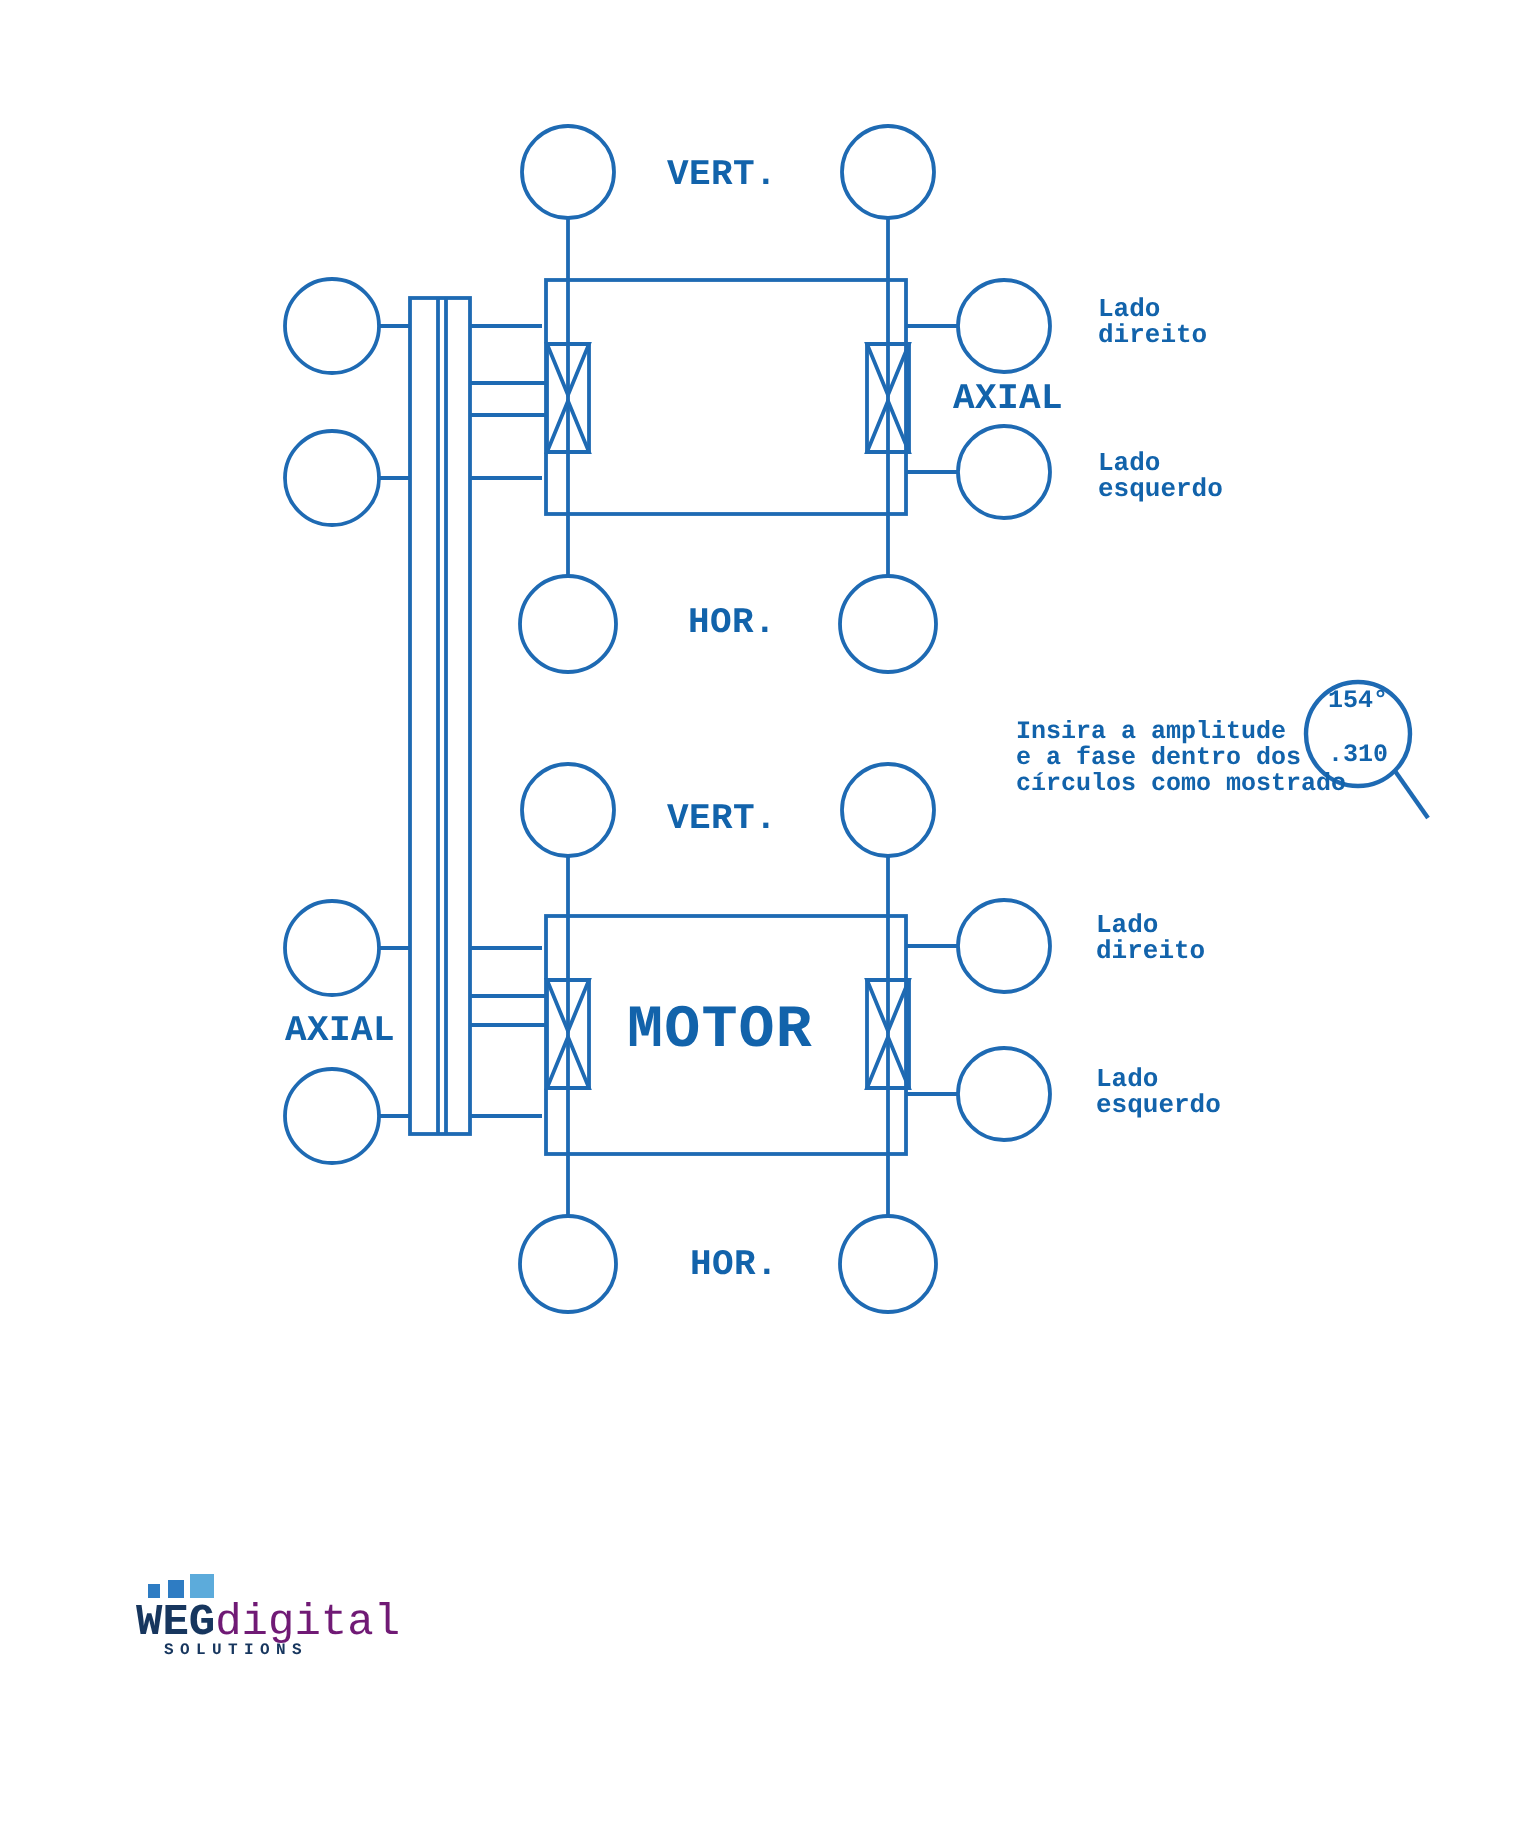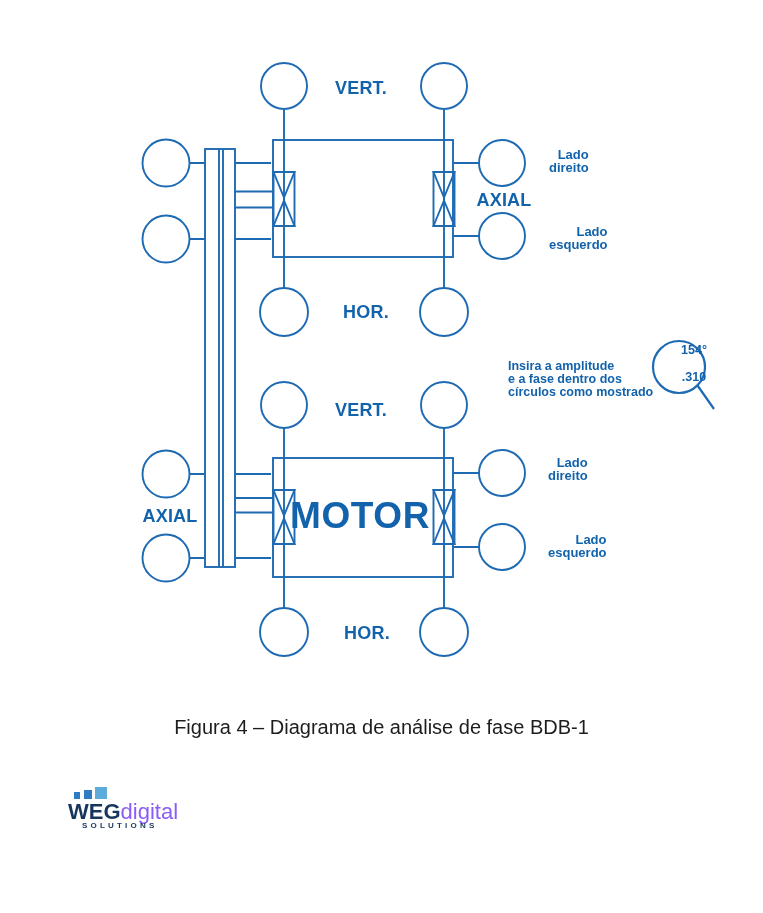--- a/index.html
+++ b/index.html
@@ -1,47 +1,47 @@
 <!DOCTYPE html>
 <html><head>
 <meta charset="utf-8">
 <style>
   html,body { margin:0; padding:0; background:#ffffff; }
   .page {
     position:relative; width:763px; height:913px; background:#ffffff;
-    overflow:hidden; font-family:Liberation Sans, sans-serif;
+    overflow:hidden; font-family:Liberation Mono, monospace;
   }
   .page svg { position:absolute; left:0; top:0; }
   .st  { fill:none; stroke:#1e6ab3; stroke-width:1.9px; }
   .stw { fill:none; stroke:#1e6ab3; stroke-width:2.2px; }
 
   .lbl {
     position:absolute; color:#1263ab; font-weight:bold;
     white-space:pre-line;
   }
   .center { transform:translate(-50%,-50%); text-align:center; }
   .axis  { font-size:18px; letter-spacing:0.2px; }
-  .motor { font-size:37px; letter-spacing:0.6px; }
-  .side  { font-size:13px; line-height:12.5px;text-align:right; }
+  .motor { font-size:30px; letter-spacing:0.6px; }
+  .side  { font-size:13px; line-height:12.5px; }
   .note  { font-size:12.5px; line-height:13px;margin-top:20px; }
   .magtxt{ font-size:12.5px; line-height:13.5px; }
 
   .caption {
     position:absolute; left:0; top:716px; width:763px;
     text-align:center; color:#1d1d1b; font-size:20px; font-weight:normal;
   }
 
   .logo { position:absolute; left:68px; top:786px; width:140px; height:48px; }
   .logo .sq { position:absolute; }
   .sq1 { left:6px;  top:6px; width:6px;  height:7px;  background:#2e7cc3; }
   .sq2 { left:16px; top:4px; width:8px;  height:9px;  background:#2e7cc3; }
   .sq3 { left:27px; top:1px; width:12px; height:12px; background:#5cabdb; }
   .logo .word { position:absolute; left:0; top:13px; font-size:22px; white-space:nowrap; }
   .logo .brand  { color:#17365e; font-weight:bold;margin-top:36px; }
-  .logo .suffix { color:#8b5cf6; font-weight:normal; }
+  .logo .suffix { color:#701a75; font-weight:normal; }
   .logo .tagline {
     position:absolute; left:14px; top:35px; font-size:8px; font-weight:bold;
     letter-spacing:3.2px; color:#17365e; white-space:nowrap;text-align:right;
   }
 </style>
 </head>
 <body>
 
 <div class="page">
 
@@ -130,26 +130,25 @@
   <div class="lbl axis center" style="left:170px; top:516px;">AXIAL</div>
   <div class="lbl axis center" style="left:367px; top:633px;">HOR.</div>
   <div class="lbl side" style="left:548px; top:457px;">Lado
 direito</div>
   <div class="lbl side" style="left:548px; top:534px;">Lado
 esquerdo</div>
 
   <div class="lbl note" style="left:508px; top:340px;">Insira a amplitude
 e a fase dentro dos
 círculos como mostrado</div>
-  <div class="lbl magtxt center" style="left:694px; top:364px;">
+  <div class="lbl magtxt center" style="left:679px; top:364px;">
     <div>154°</div>
     <div>.310</div>
   </div>
 
-  <div class="caption">Figura 4 – Diagrama de análise de fase BDB-1</div>
 
   <div class="logo">
     <div class="sq sq1"></div>
     <div class="sq sq2"></div>
     <div class="sq sq3"></div>
     <div class="word"><span class="brand">WEG</span><span class="suffix">digital</span></div>
     <div class="tagline">SOLUTIONS</div>
   </div>
 
 </div>

